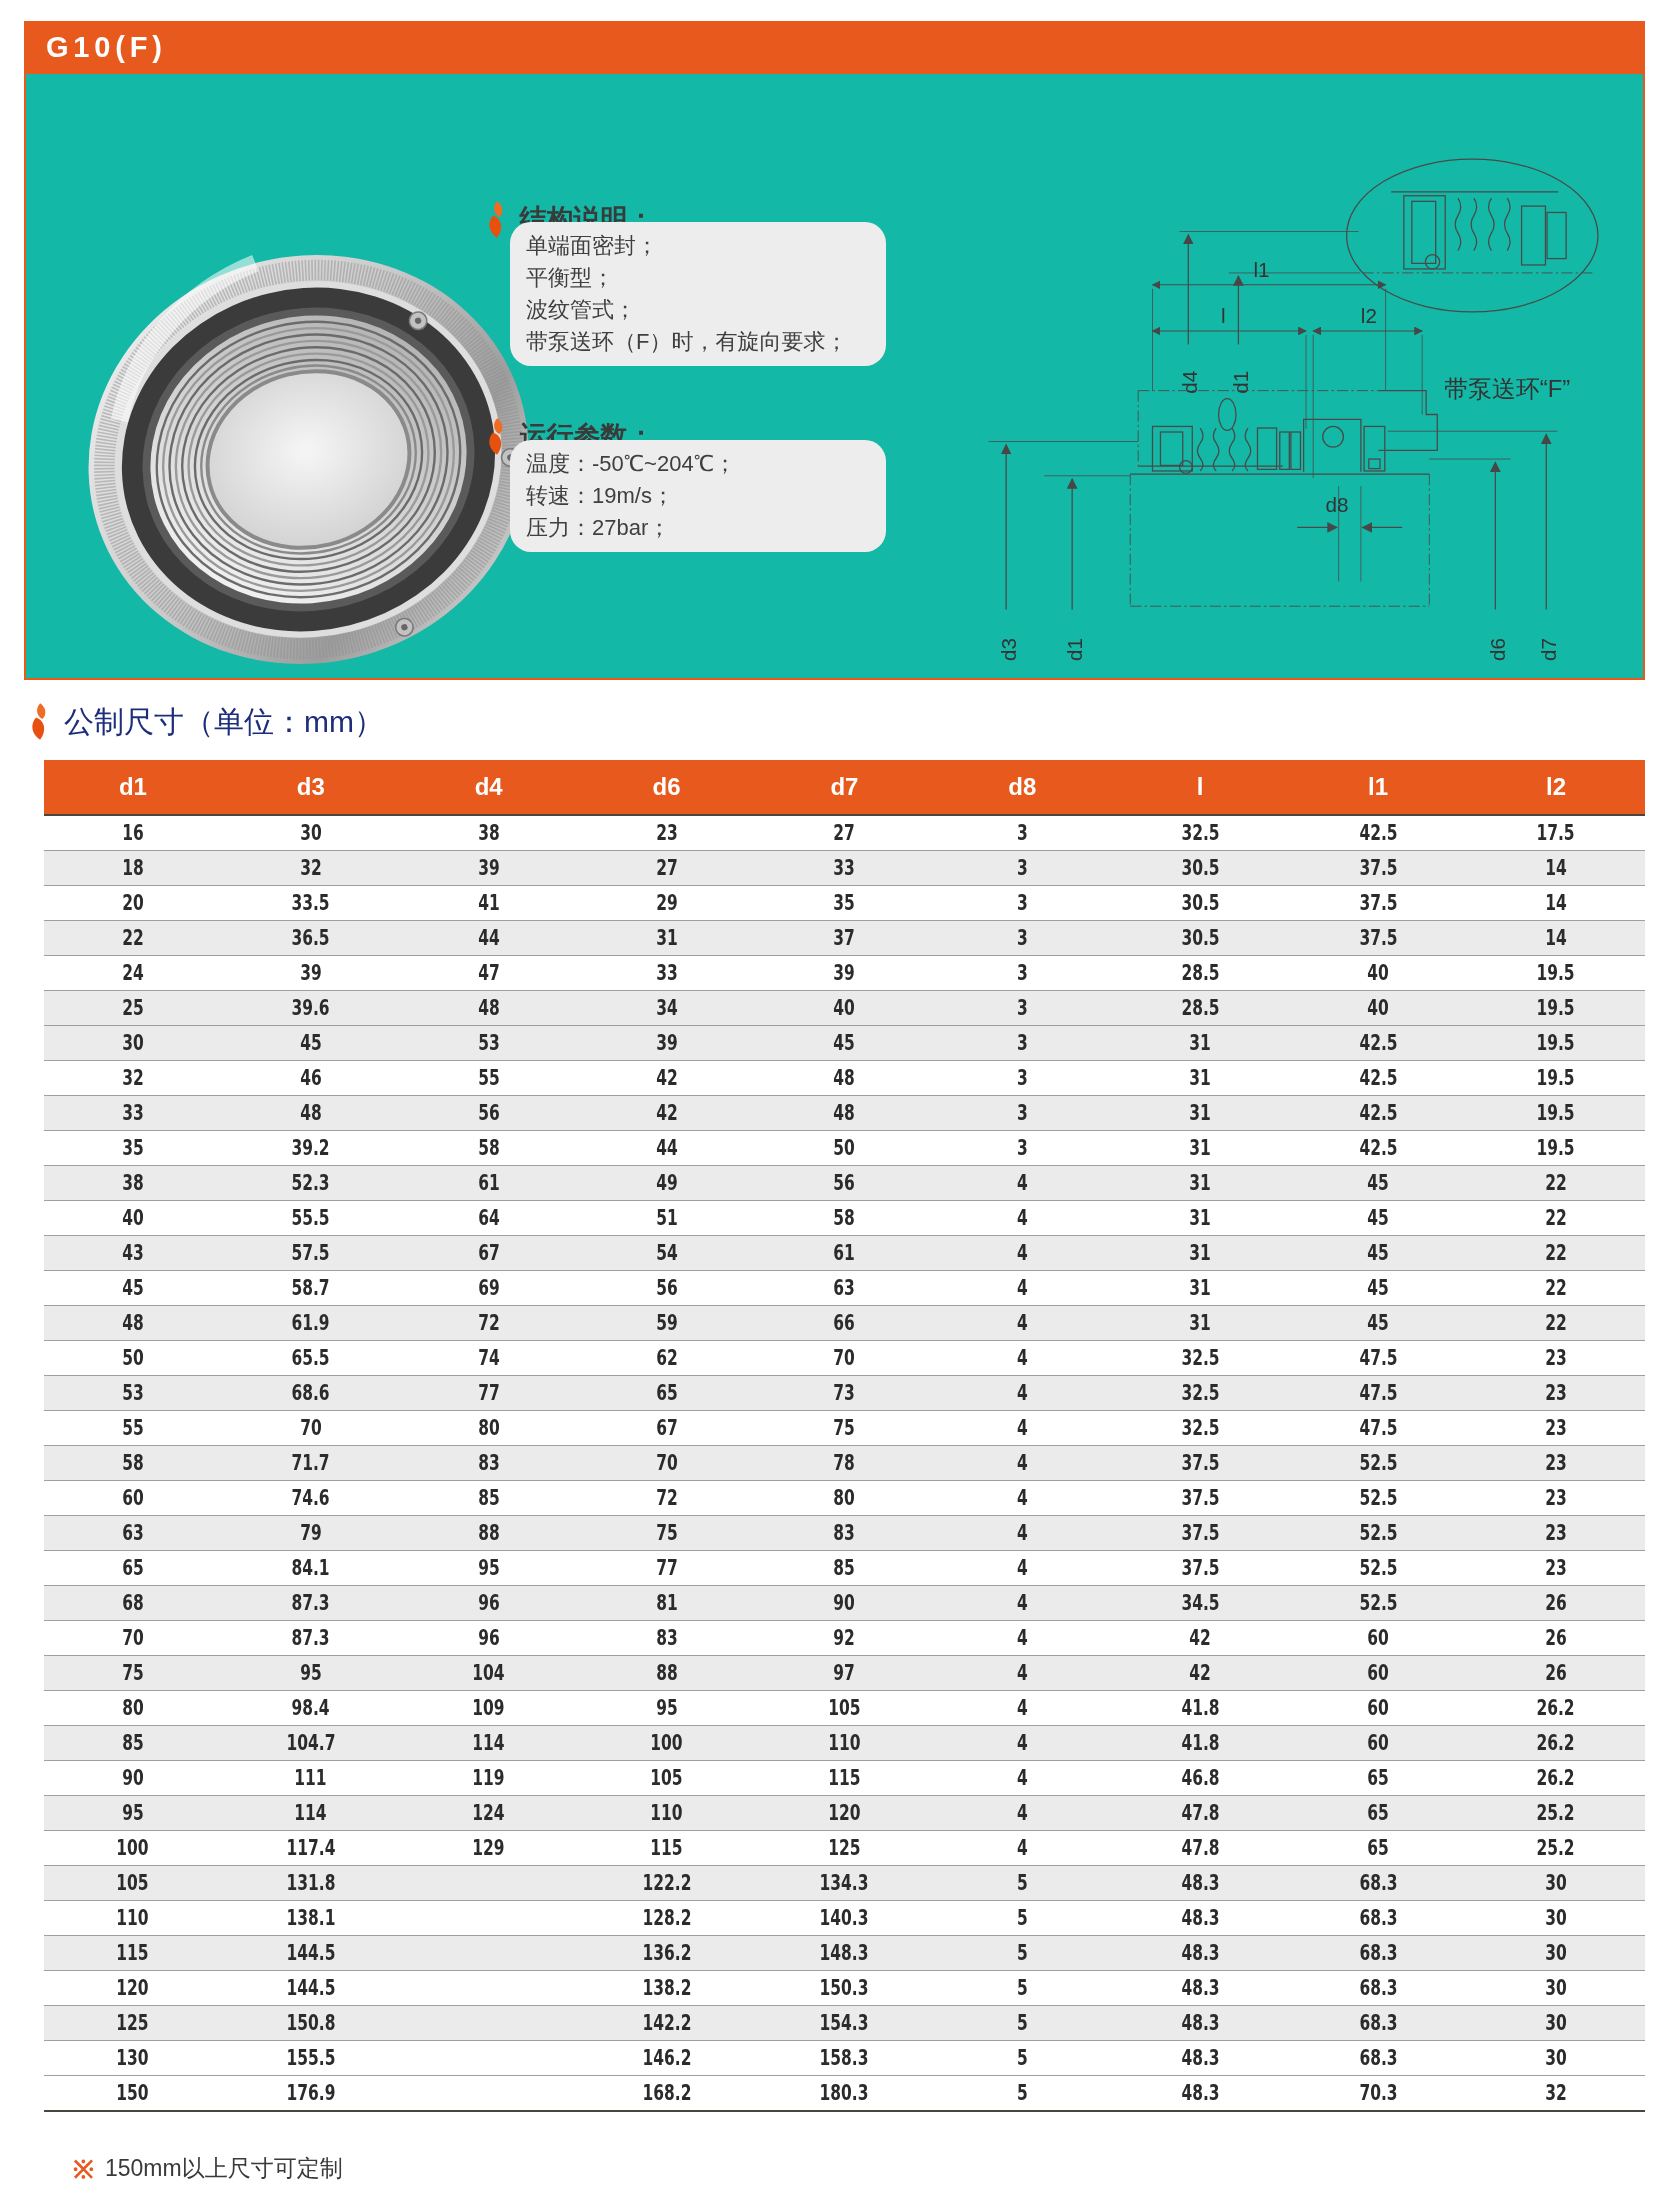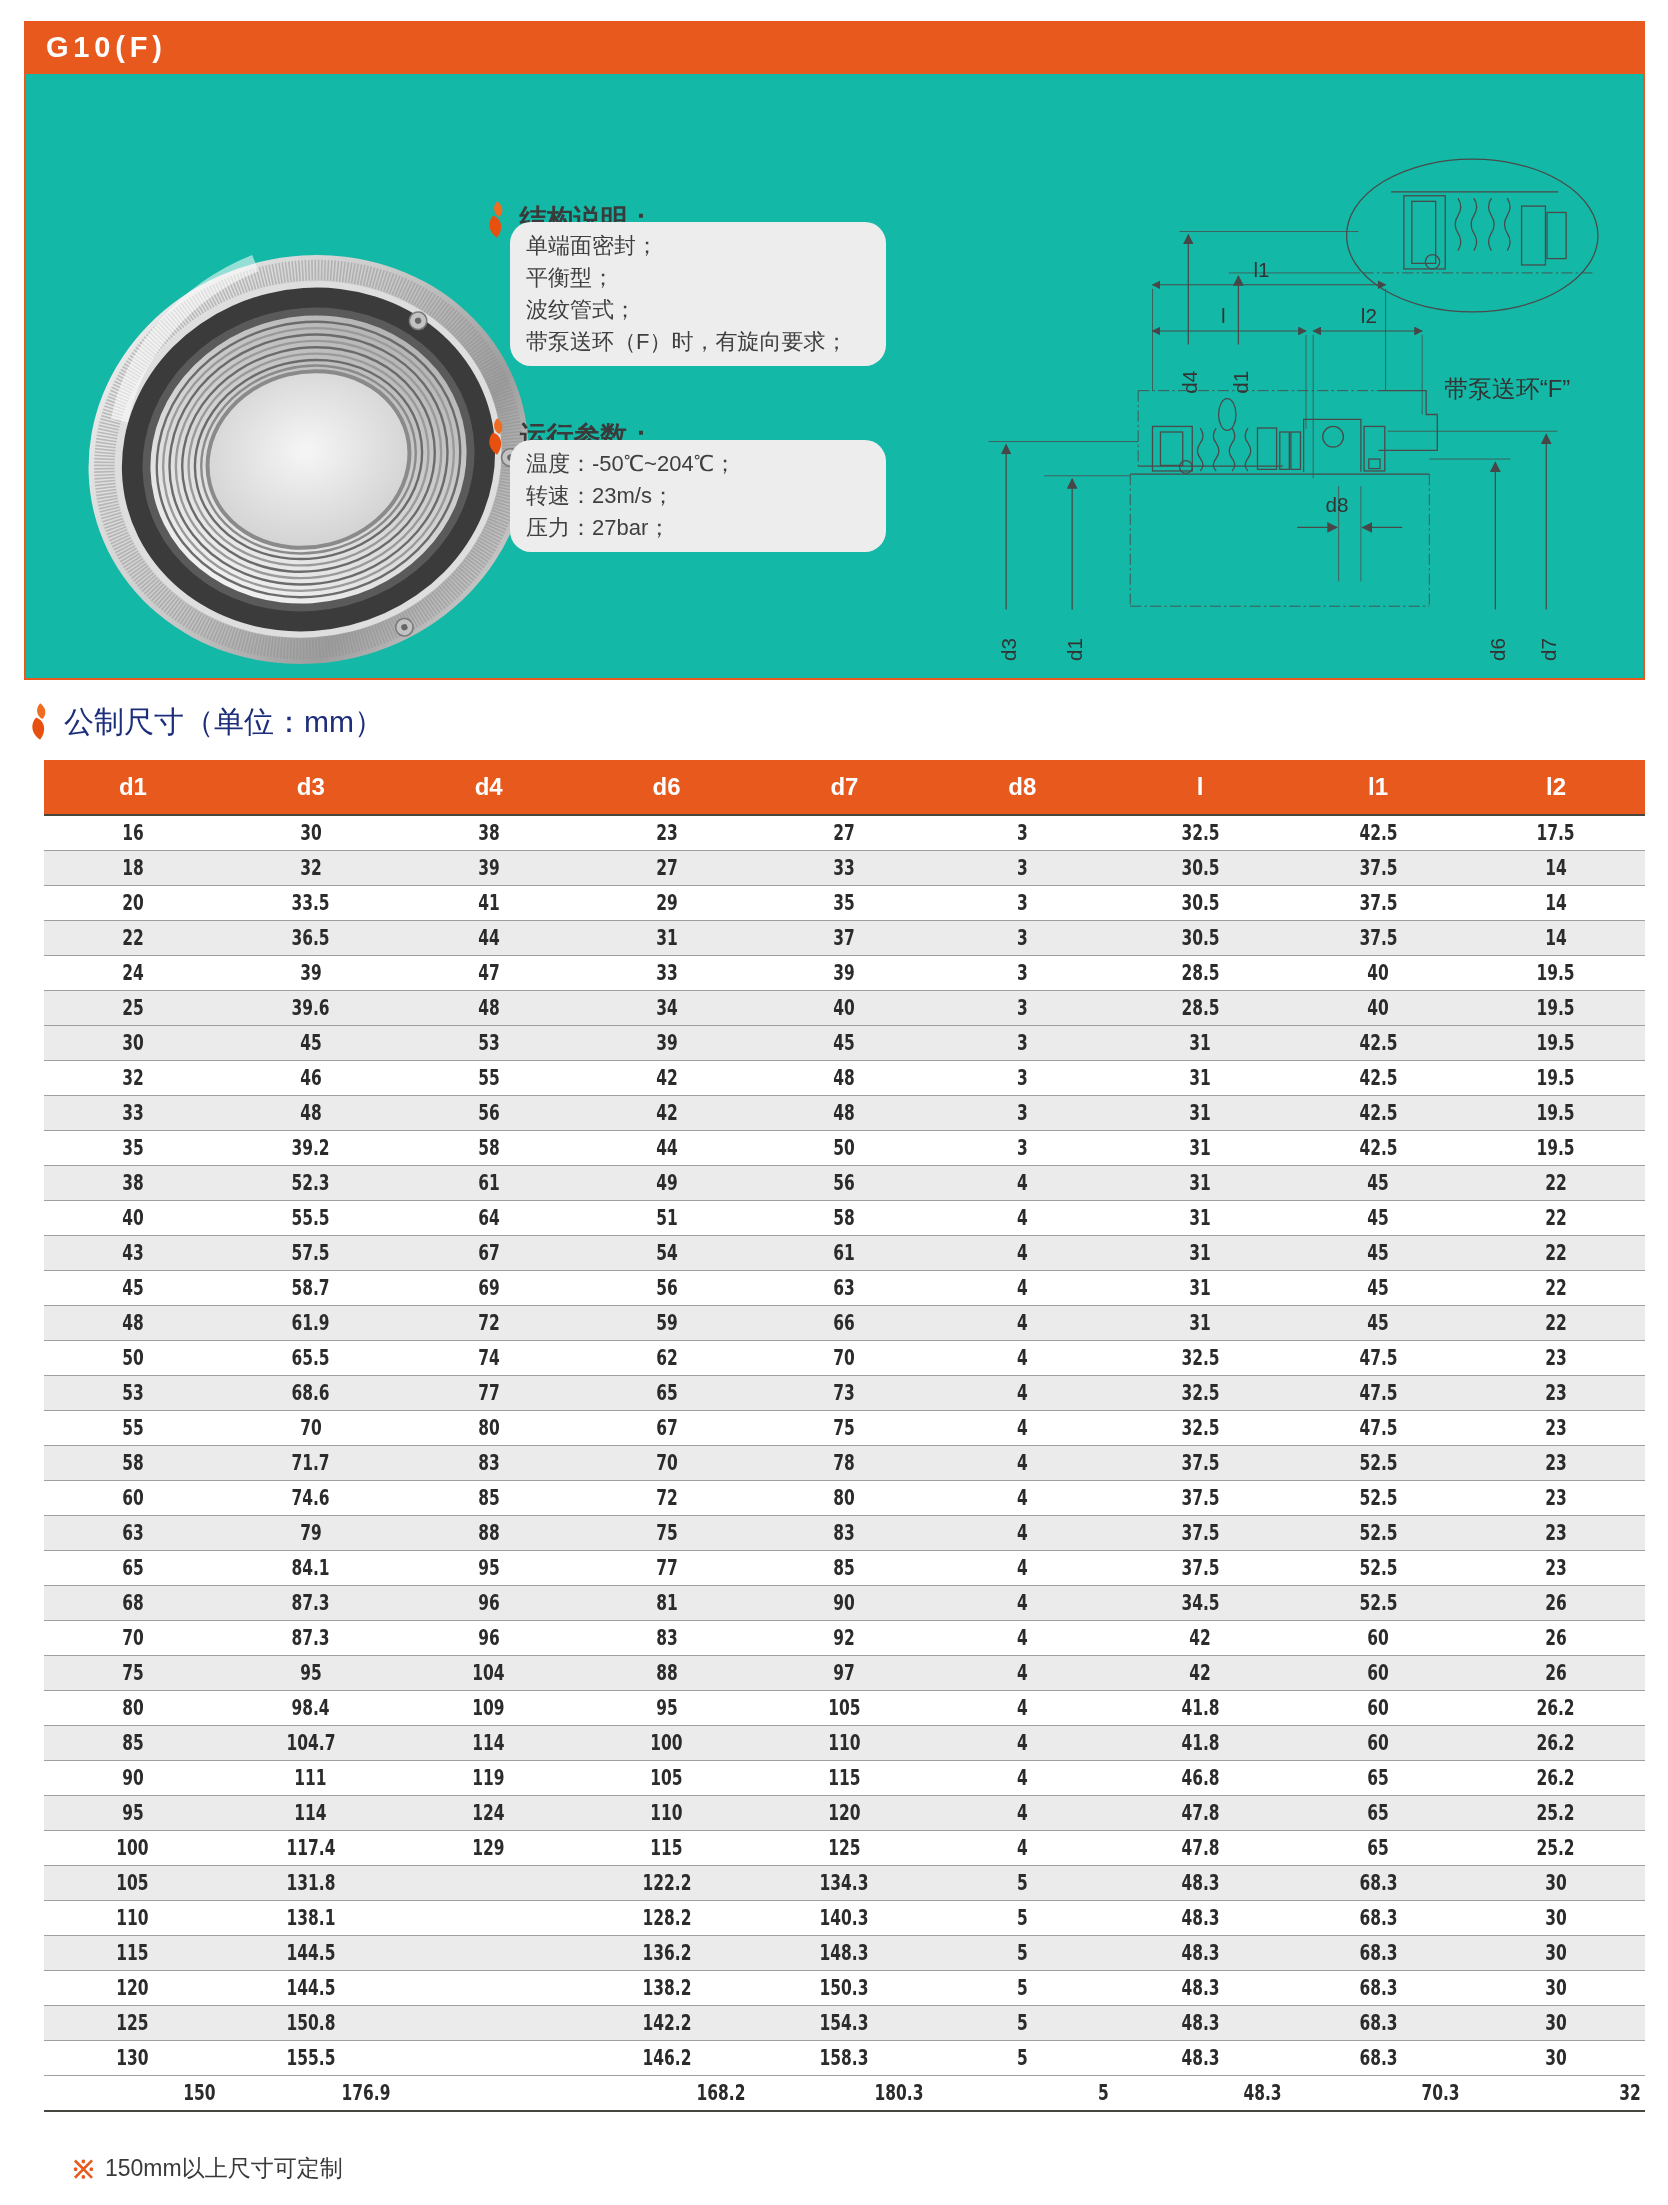--- a/index.html
+++ b/index.html
@@ -37,21 +37,21 @@
   }
   table.size thead th{
     background:#e7591c;color:#fff;font-size:24px;font-weight:bold;height:54px;
     border-bottom:2.4px solid #474740;text-align:center;padding:0;
   }
   table.size tbody td{
     height:34px;text-align:center;border-bottom:0.8px solid #9f9f9f;
     font-size:21.5px;color:#2b2b2b;padding:0;
   }
   table.size tbody tr.alt{background:#ebebeb;}
-  table.size tbody tr:last-child td{border-bottom:2.4px solid #474740;text-align:right;}
+  table.size tbody tr:last-child td{border-bottom:2.4px solid #474740;}
   .num{
     display:inline-block;transform:scaleX(.72);transform-origin:center;
     font-weight:600;font-family:"DejaVu Sans",sans-serif;white-space:nowrap;
   }
 
   .note{left:73px;top:2151px;display:flex;align-items:center;gap:11px;font-size:23px;color:#3a3a3a;}
   .note .mark{color:#e7591c;font-size:25px;font-weight:bold;}
 
   .tech-drawing text{font-family:"Liberation Sans",sans-serif;}
 </style>
@@ -123,21 +123,21 @@
 
     <div class="abs sec-head" style="left:460px;top:344px;">
       <svg class="flame" viewBox="0 0 26 46">
         <path d="M14,0 C21,5 23,13 17,20 C9,16 8,6 14,0 Z" fill="#ee6d22"></path>
         <path d="M9,18 C19,22 23,33 14,46 C3,39 1,26 9,18 Z" fill="#e8500f"></path>
       </svg>
       <div class="sec-title">运行参数：</div>
     </div>
     <div class="abs band" style="left:484px;top:366px;">
       <div>温度：-50℃~204℃；</div>
-      <div>转速：23m/s；</div>
+      <div>转速：19m/s；</div>
       <div>压力：27bar；</div>
     </div>
 
     <svg class="abs tech-drawing" style="left:891px;top:78px;" width="716" height="525" viewBox="0 0 900 660">
       <defs>
         <marker id="arr" viewBox="0 0 10 10" refX="9" refY="5" markerWidth="8.5" markerHeight="8.5" orient="auto-start-reverse">
           <path d="M0,0 L10,5 L0,10 z" fill="#474747"></path>
         </marker>
       </defs>
 

